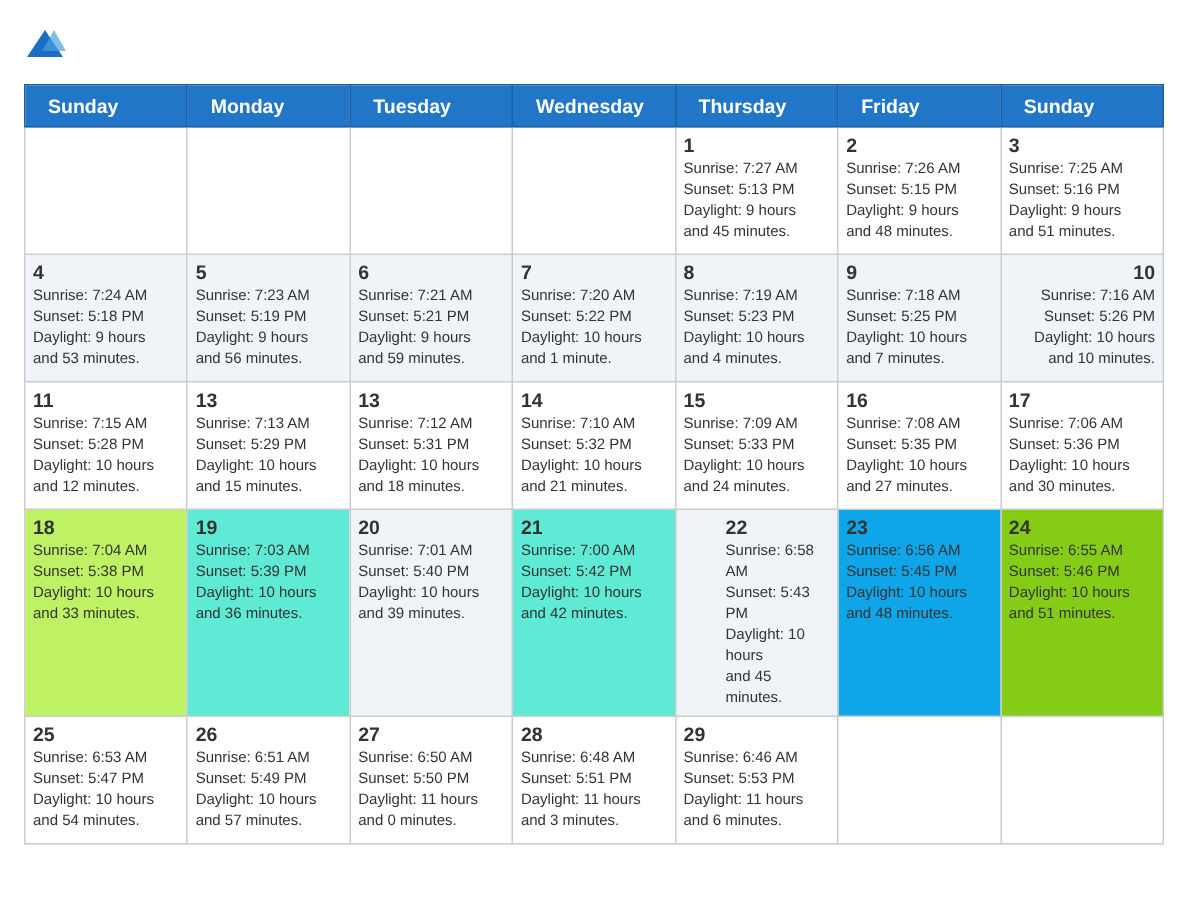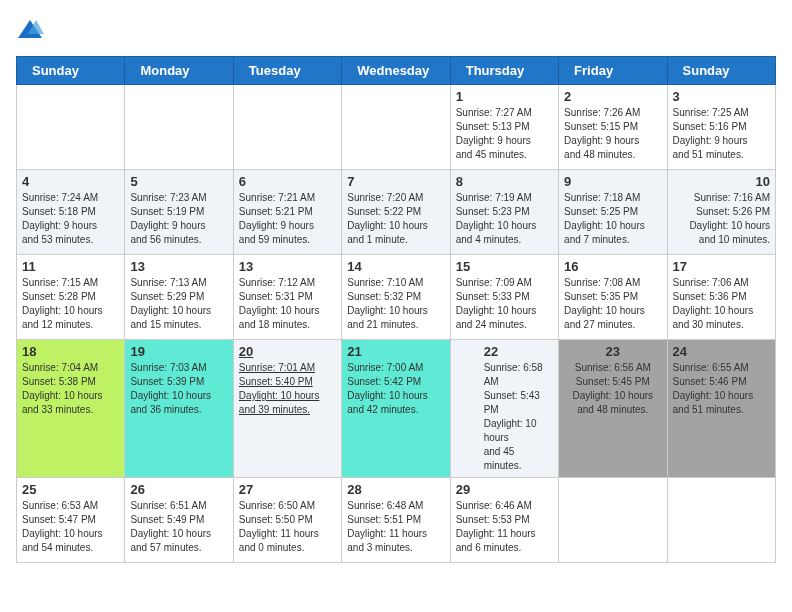--- a/index.html
+++ b/index.html
@@ -211,37 +211,37 @@
       </tr>
       <tr class="week-row">
         <td style="background: #bef264;">
           <span class="day-number">18</span>
           <div class="day-info">Sunrise: 7:04 AM<br>Sunset: 5:38 PM<br>Daylight: 10 hours<br>and 33 minutes.</div>
         </td>
         <td style="background: #5eead4;">
           <span class="day-number">19</span>
           <div class="day-info">Sunrise: 7:03 AM<br>Sunset: 5:39 PM<br>Daylight: 10 hours<br>and 36 minutes.</div>
         </td>
-        <td style="background: rgb(240, 244, 248); text-decoration: underline;">
+        <td style="background: rgb(240, 244, 248);">
           <span class="day-number">20</span>
           <div class="day-info">Sunrise: 7:01 AM<br>Sunset: 5:40 PM<br>Daylight: 10 hours<br>and 39 minutes.</div>
         </td>
         <td style="background: #5eead4;">
           <span class="day-number">21</span>
           <div class="day-info">Sunrise: 7:00 AM<br>Sunset: 5:42 PM<br>Daylight: 10 hours<br>and 42 minutes.</div>
         </td>
         <td style="background: rgb(240, 244, 248); padding-left: 33px;">
           <span class="day-number">22</span>
           <div class="day-info">Sunrise: 6:58 AM<br>Sunset: 5:43 PM<br>Daylight: 10 hours<br>and 45 minutes.</div>
         </td>
-        <td style="background: #a3a3a3; text-align: center;">
+        <td style="background: #0ea5e9;">
           <span class="day-number">23</span>
           <div class="day-info">Sunrise: 6:56 AM<br>Sunset: 5:45 PM<br>Daylight: 10 hours<br>and 48 minutes.</div>
         </td>
-        <td style="background: #a3a3a3;">
+        <td style="background: #84cc16;">
           <span class="day-number">24</span>
           <div class="day-info">Sunrise: 6:55 AM<br>Sunset: 5:46 PM<br>Daylight: 10 hours<br>and 51 minutes.</div>
         </td>
       </tr>
       <tr class="week-row">
         <td>
           <span class="day-number">25</span>
           <div class="day-info">Sunrise: 6:53 AM<br>Sunset: 5:47 PM<br>Daylight: 10 hours<br>and 54 minutes.</div>
         </td>
         <td>

